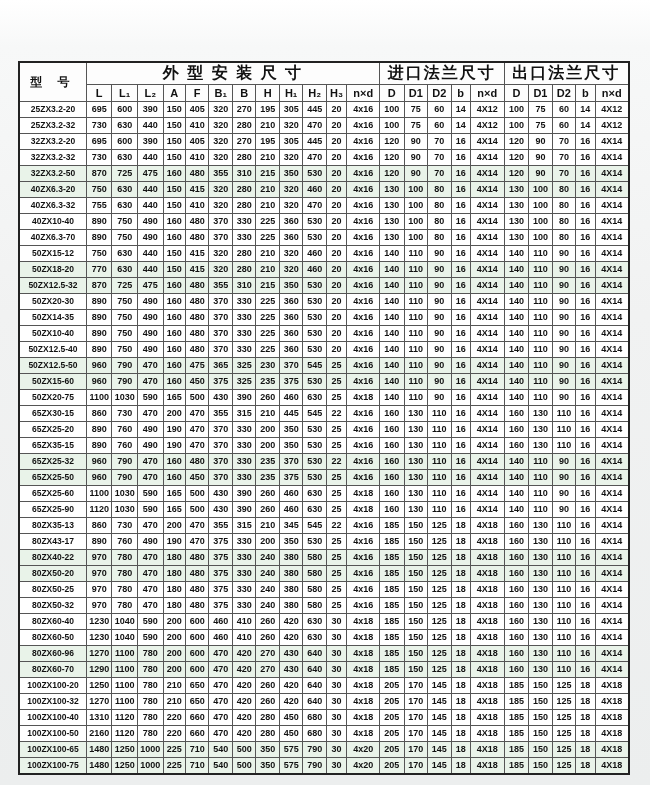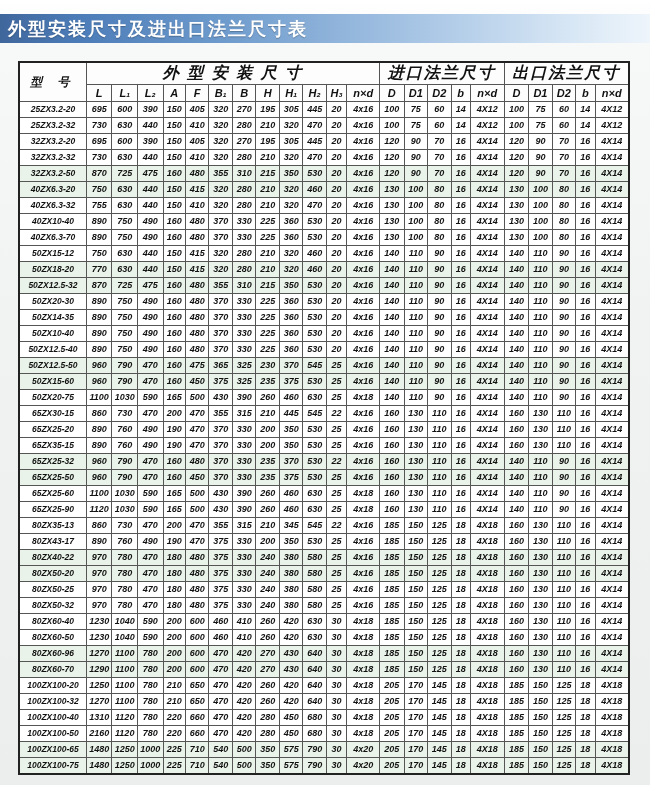--- a/index.html
+++ b/index.html
@@ -19,21 +19,21 @@
     background:linear-gradient(90deg,#40679c 0%,#4c7cb8 12%,#6f9ccd 35%,#a9c6e5 65%,#d8e7f5 88%,#eef5fb 100%);
     display:flex; align-items:center;
   }
   .titlebar .title-text {
     color:#ffffff; font-weight:bold; font-size:18px;
     letter-spacing:2px; padding-left:8px;
     text-shadow:0 1px 1px rgba(0,0,0,.25);
     white-space:nowrap;
   }
 
-  .table-wrap { position:absolute; left:18px; top:61px; width:612px;font-style:italic; }
+  .table-wrap { position:absolute; left:18px; top:61px; width:612px; }
 
   table.spec {
     width:612px; table-layout:fixed; border-collapse:collapse;
     background:#ffffff;
     border:2px solid #222222;
     font-size:9px; color:#111;
   }
   table.spec th, table.spec td {
     border:1px solid #555555;
     text-align:center; vertical-align:middle;
@@ -50,23 +50,20 @@
   tbody td { height:15px; font-weight:bold; font-size:9px; line-height:15px; }
   tbody td.model { font-size:8.5px; }
   tbody tr.tint td { background:#e9f3e9; }
   tbody tr:not(.tint) td { background:#ffffff; }
 </style>
 </head>
 <body>
 
 <div class="page">
 
-  <div class="titlebar">
-    <span class="title-text">外型安装尺寸及进出口法兰尺寸表</span>
-  </div>
 
   <div class="table-wrap">
     <table class="spec">
       <colgroup>
         <col style="width:66px">
         <col style="width:25px">
           <col style="width:25px">
           <col style="width:25px">
         <col style="width:22px">
           <col style="width:23px">

